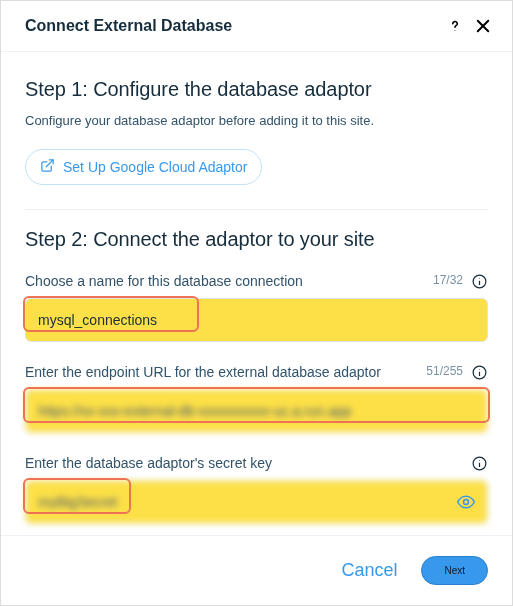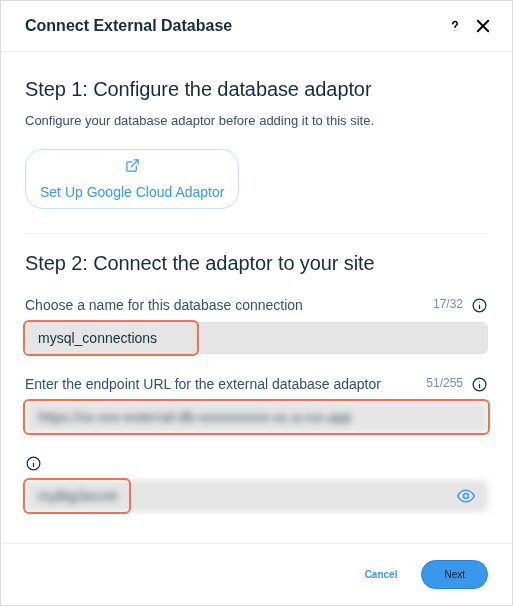--- a/index.html
+++ b/index.html
@@ -80,21 +80,20 @@
     align-items: center;
     gap: 8px;
     border: 1px solid #c2e2f9;
     color: var(--blue);
     background: #fff;
     font-size: 14px;
     font-weight: 500;
     padding: 8px 14px;
     border-radius: 18px;
     cursor: pointer;
-    flex-direction: column;
   }
   .divider {
     border: none;
     border-top: 1px solid var(--border-light);
     margin: 24px 0 0 0;
   }
   .form-row {
     margin-top: 22px;
   }
   .label-row {
@@ -112,27 +111,27 @@
     color: var(--muted2);
   }
   .info-icon {
     display: inline-flex;
     align-items: center;
     justify-content: center;
     color: #162d3d;
   }
   .text-input {
     width: 100%;
-    height: 32px;
+    height: 44px;
     border: 1px solid var(--border);
     border-radius: 6px;
     padding: 0 12px;
     font-size: 14px;
     color: var(--text);
-    background: #e5e5e5;
+    background: #fde047;
   }
   .input-wrap {
     position: relative;
     display: flex;
     align-items: stretch;
   }
   .highlight-box {
     position: absolute;
     pointer-events: none;
     border: 2px solid var(--orange);
@@ -168,22 +167,22 @@
     align-items: center;
     gap: 18px;
     padding: 16px 24px 16px 24px;
     border-top: 1px solid var(--border-light);
     margin-top: auto;
   }
   .btn-cancel {
     background: transparent;
     border: none;
     color: var(--blue);
-    font-size: 10px;
-    font-weight: 700;
+    font-size: 18px;
+    font-weight: 400;
     cursor: pointer;
     padding: 8px 6px;
   }
   .btn-primary {
     background: var(--blue);
     border: 1px solid var(--blue-strong);
     color: #0f172a;
     font-size: 10px;
     font-weight: 400;
     padding: 8px 22px;
@@ -267,20 +266,21 @@
           </span>
         </div>
         <div class="input-wrap">
           <input type="text" class="text-input blurred" value="https://xx-xxx-external-db-xxxxxxxxxx-uc.a.run.app" style="">
           <div class="highlight-box hl-url"></div>
         </div>
       </div>
 
       <div class="form-row">
         <div class="label-row">
+          <span class="field-label">Enter the database adaptor's secret key</span>
           <span class="info-icon">
             <svg width="17" height="17" viewBox="0 0 24 24" fill="none" stroke="currentColor" stroke-width="1.7">
               <circle cx="12" cy="12" r="9"></circle>
               <line x1="12" y1="11" x2="12" y2="17"></line>
               <circle cx="12" cy="7.5" r="0.7" fill="currentColor" stroke="none"></circle>
             </svg>
           </span>
         </div>
         <div class="input-wrap">
           <input type="text" class="text-input blurred" style="padding-right: 36px;" value="myBigSecret">

